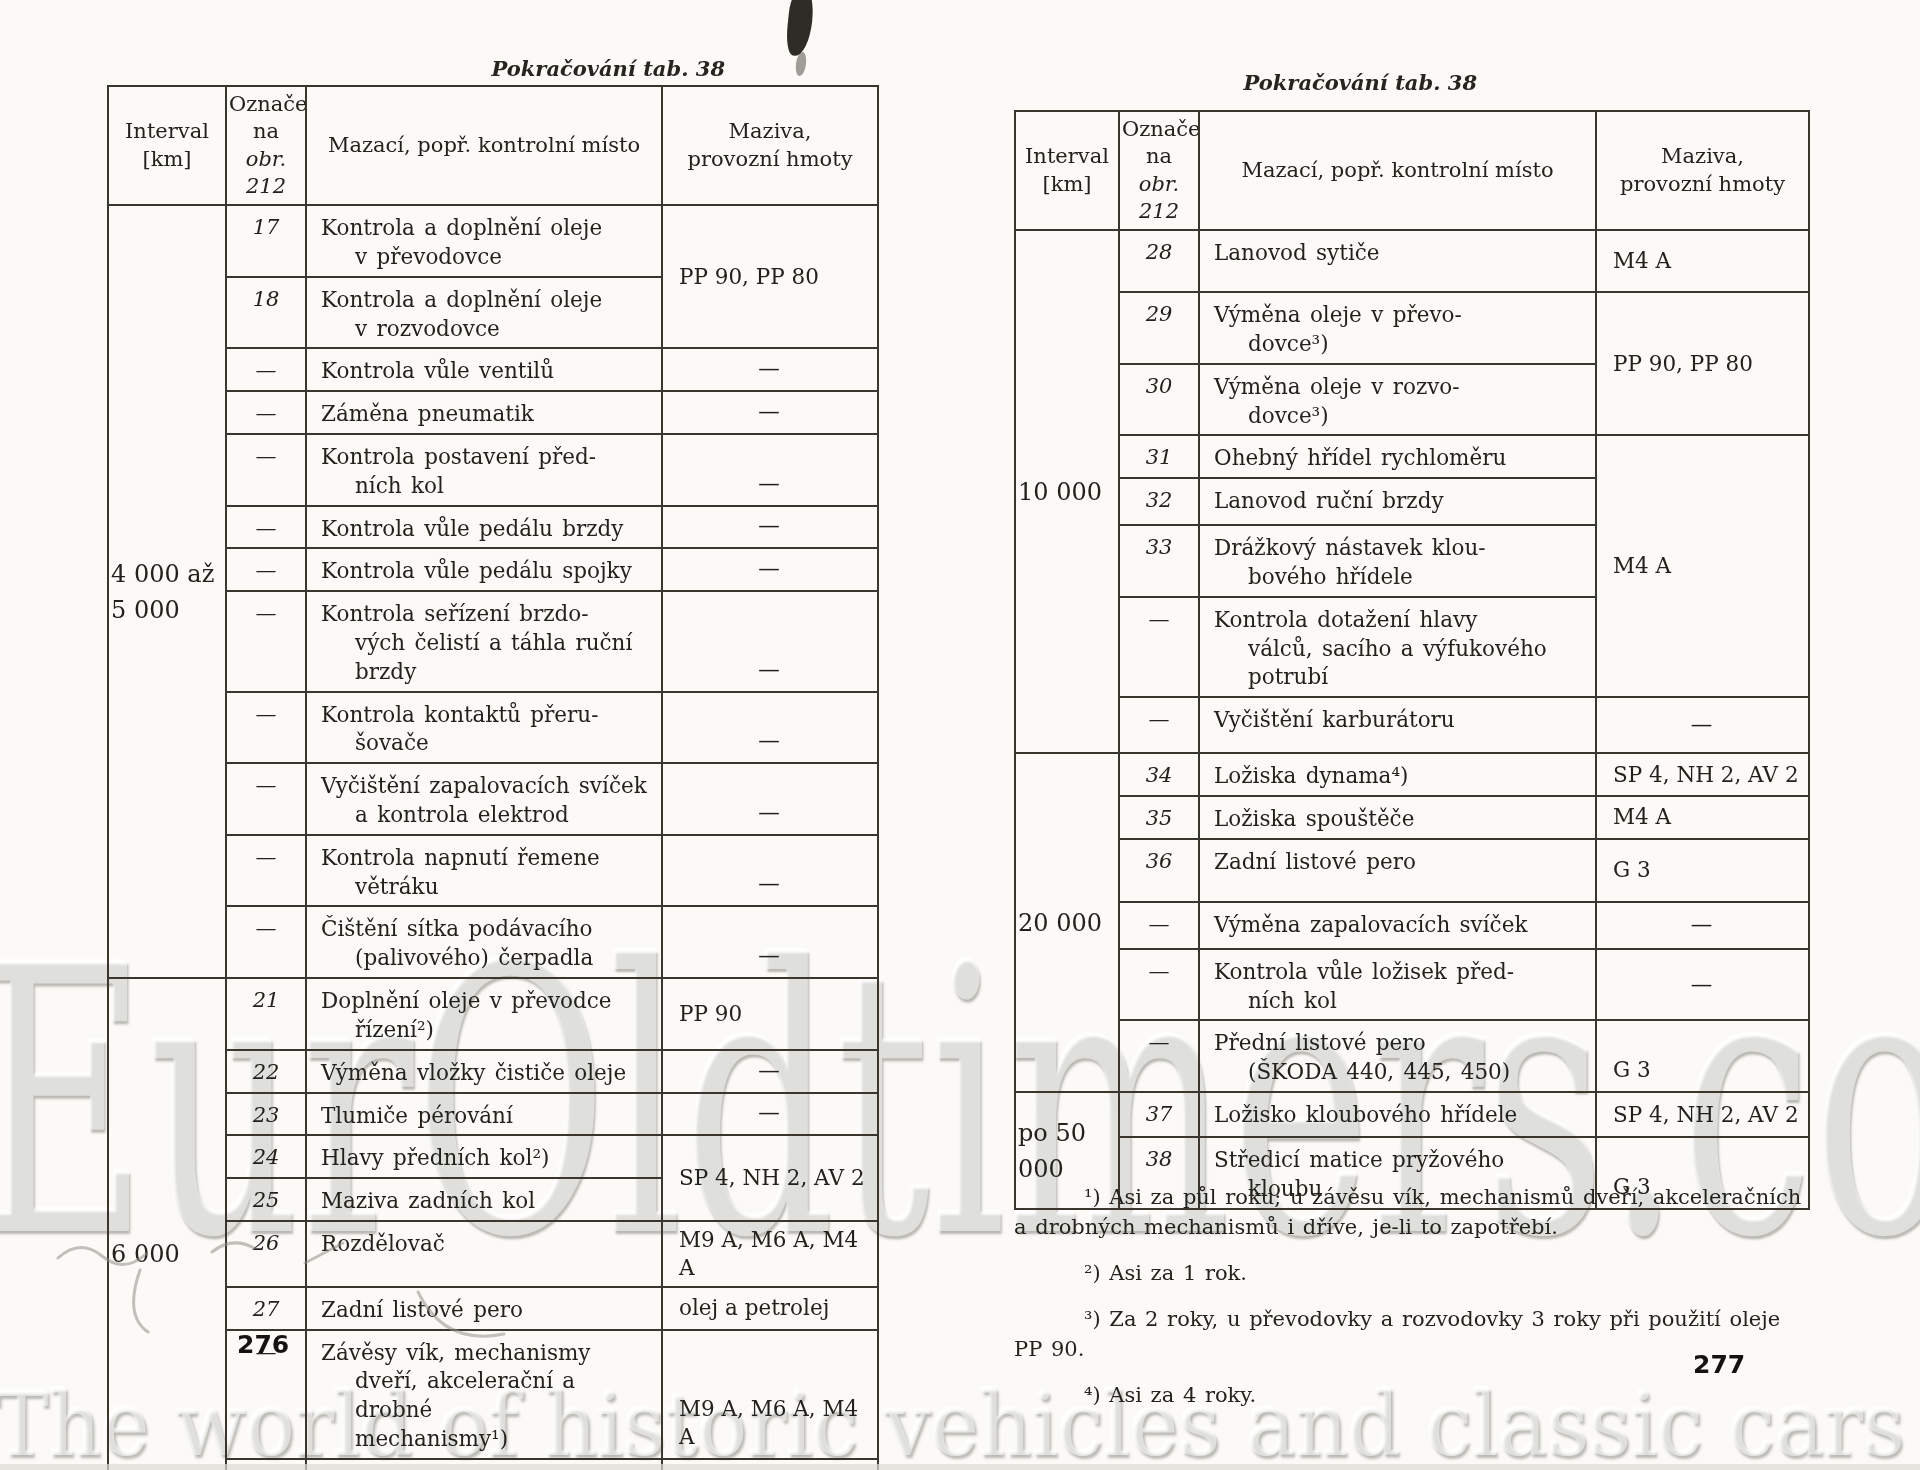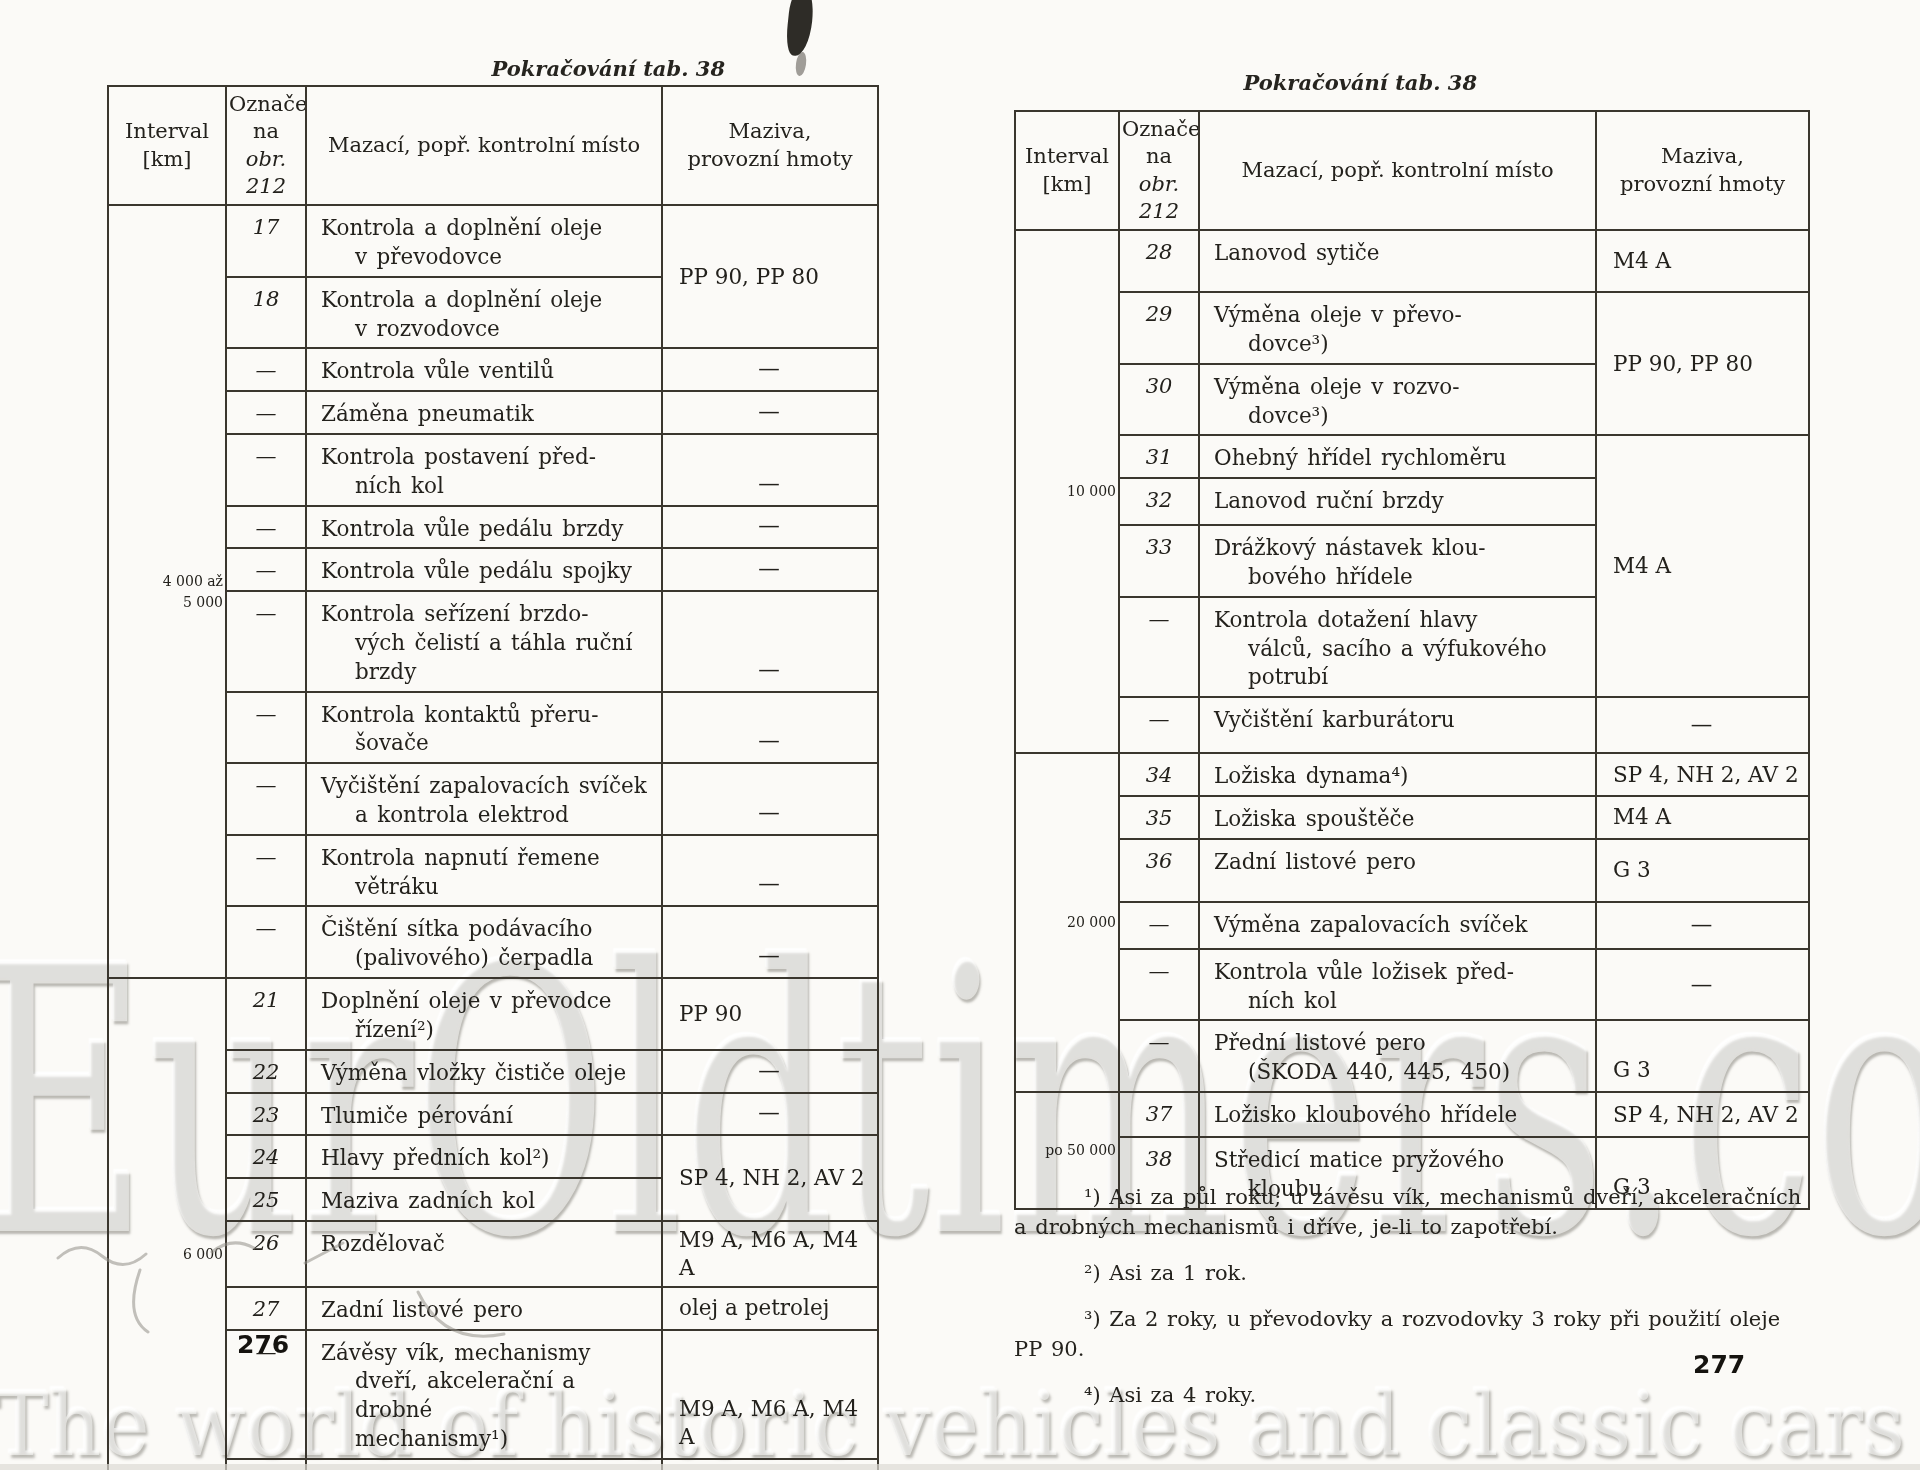--- a/index.html
+++ b/index.html
@@ -30,21 +30,21 @@
   .sheet th,.sheet td{border:2px solid #3a362e;overflow:hidden;}
   .sheet thead th{border-bottom-width:2.5px;}
   #t-left{left:107px;top:85px;width:770px;}
   #t-right{left:1014px;top:110px;width:794px;}
 
   th{font-weight:normal;font-size:21px;line-height:1.3;text-align:center;vertical-align:middle;padding:4px 2px;}
   .pre{white-space:pre-line;}
   .blk{display:block;}
   .it{font-style:italic;}
 
-  .iv{ text-align:right;vertical-align:middle;font-size:14px;line-height:1.5;white-space:pre-line;padding:2px;}
+  .iv{ text-align:left;vertical-align:middle;font-size:24px;line-height:1.5;white-space:pre-line;padding:2px;}
   .mk{ text-align:center;vertical-align:top;padding-top:9px;font-style:italic;font-size:21px;}
   .pl{
     vertical-align:top;font-size:21.5px;line-height:1.34;
     padding:8px 8px 4px 48px;text-indent:-34px;white-space:pre-line;
     word-spacing:2.5px;
   }
   .lb{ vertical-align:middle;font-size:21.5px;padding:4px 4px 4px 16px;line-height:1.3;}
   .lb.dash{text-align:center;padding-left:2px;}
   .lb.low{vertical-align:bottom;padding-bottom:7px;}
 

